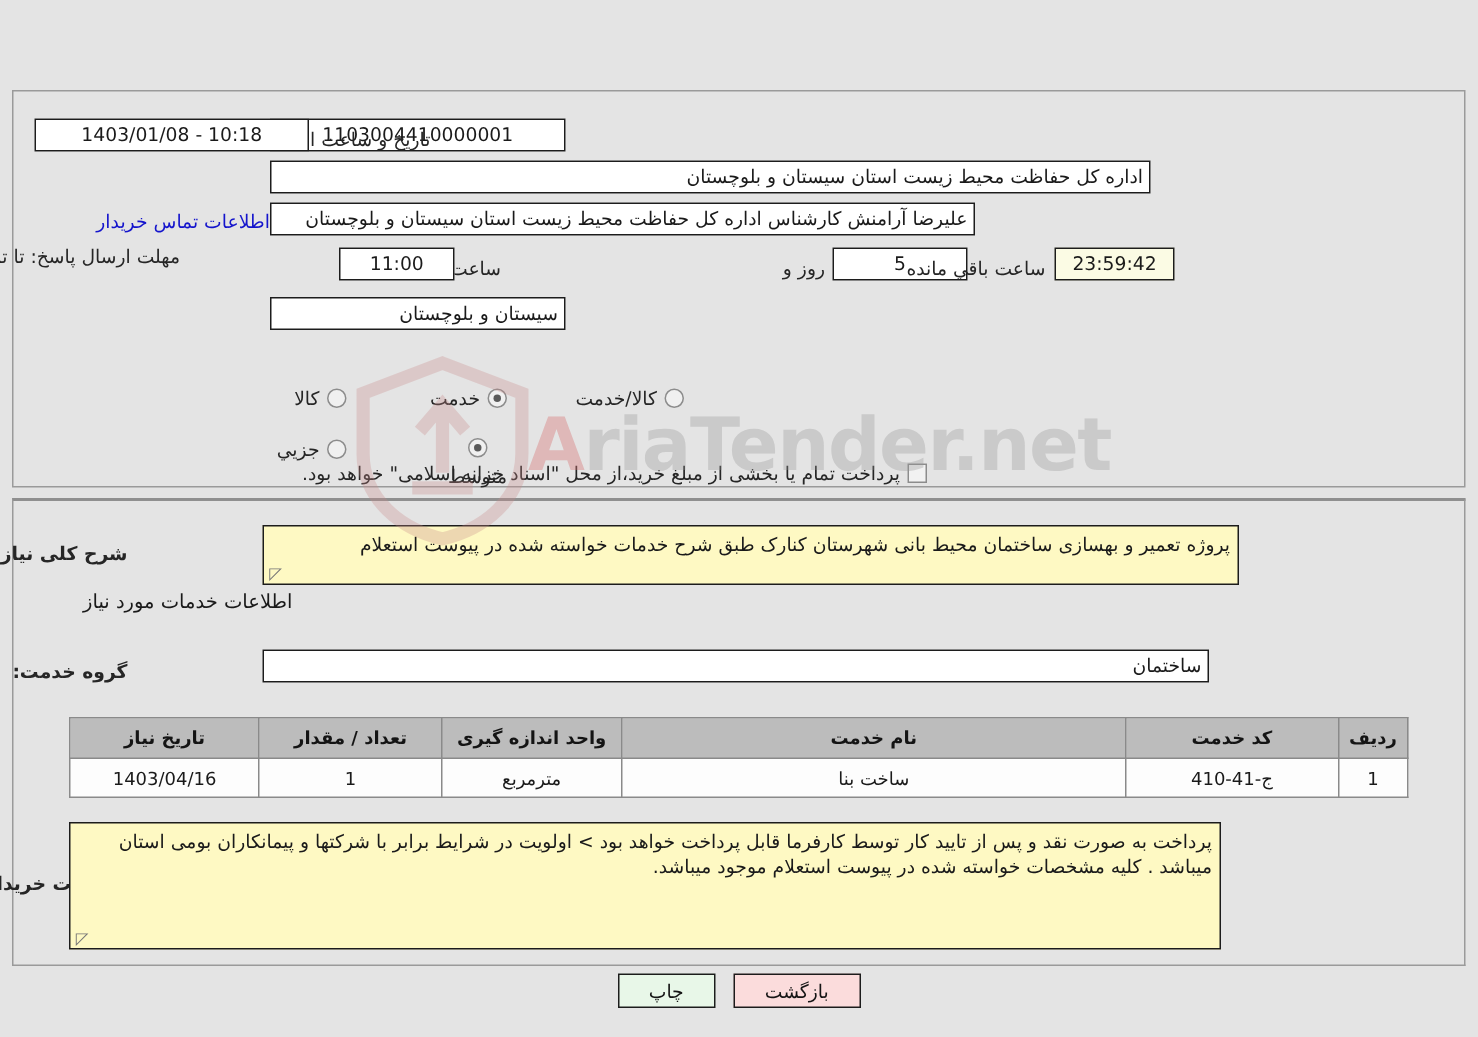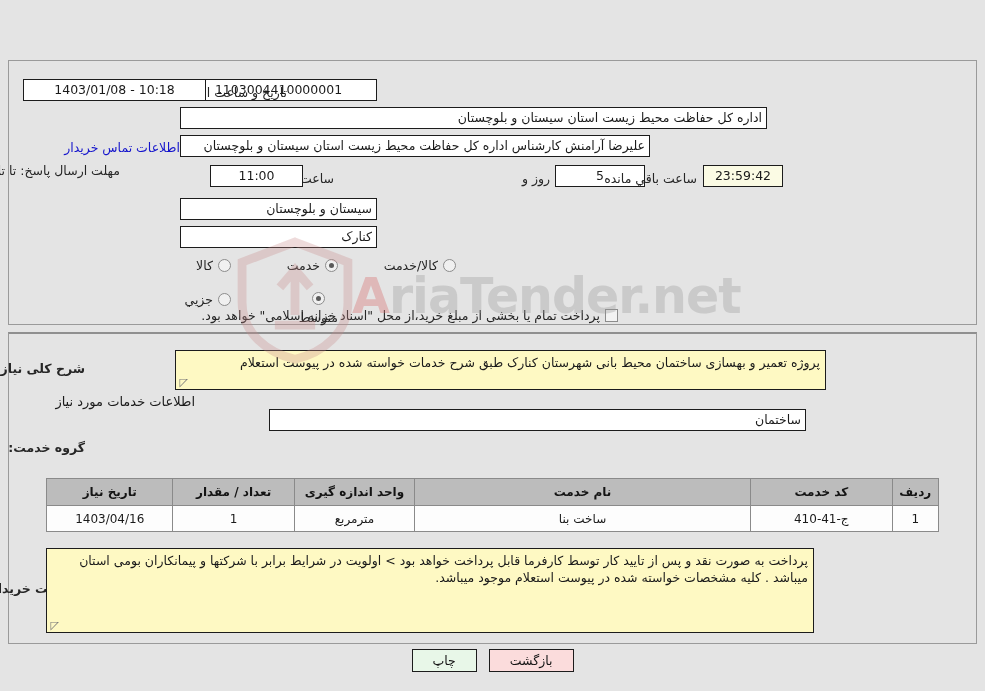--- a/index.html
+++ b/index.html
@@ -266,39 +266,38 @@
   <div style="position:absolute; right:805px; top:137px; z-index:4;">
     <a class="link">اطلاعات تماس خریدار</a>
   </div>
 
   <div style="position:absolute; right:865px; top:163px; width:110px; z-index:4;">
     <span class="lbl" style="display:block; line-height:16px;">مهلت ارسال پاسخ: تا تاریخ:</span>
   </div>
   <div class="row" style="right:651px; top:166px; z-index:4;">
     <span class="lbl">ساعت</span>
   </div>
-  <div class="fld center ltr" style="position:absolute; right:682px; top:165px; width:93px; z-index:4;">11:00</div>
+  <div class="fld center ltr" style="position:absolute; right:682px; top:165px; width:77px; z-index:4;">11:00</div>
   <div class="fld center ltr" style="position:absolute; right:340px; top:165px; width:90px; z-index:4;">5</div>
   <div class="row" style="right:435px; top:166px; z-index:4;">
     <span class="lbl">روز و</span>
   </div>
   <div class="fld center cream ltr" style="position:absolute; right:202px; top:165px; width:80px; z-index:4;">23:59:42</div>
   <div class="row" style="right:288px; top:166px; z-index:4;">
     <span class="lbl">ساعت باقي مانده</span>
   </div>
 
   <div class="row" style="right:874px; top:199px;">
     <span class="lbl">استان محل تحویل:</span>
   </div>
   <div class="fld right" style="position:absolute; right:608px; top:198px; width:197px; z-index:4;">سیستان و بلوچستان</div>
 
   <div class="row" style="right:874px; top:227px;">
     <span class="lbl">شهر محل تحویل:</span>
   </div>
-  <div class="fld right" style="position:absolute; right:608px; top:226px; width:197px; z-index:4;">کنارک</div>
 
   <div class="row" style="right:865px; top:256px;">
     <span class="lbl">طبقه بندی موضوعی:</span>
   </div>
   <div style="position:absolute; right:754px; top:258px; z-index:4;" class="opt">
     <span class="radio"></span>
     <span class="otxt">کالا</span>
   </div>
   <div style="position:absolute; right:647px; top:258px; z-index:4;" class="opt">
     <span class="radio on"></span>
@@ -333,21 +332,21 @@
   <div class="tarea" style="position:absolute; right:159px; top:350px; width:651px; height:40px; z-index:4;">
     <span>پروژه تعمیر و بهسازی ساختمان محیط بانی شهرستان کنارک طبق شرح خدمات خواسته شده در پیوست استعلام</span>
     <span class="grip">◸</span>
   </div>
 
   <div class="sec-head" style="right:790px; top:394px; z-index:4;">اطلاعات خدمات مورد نیاز</div>
 
   <div class="row" style="right:900px; top:435px; z-index:4;">
     <span class="lbl lbl-b">گروه خدمت:</span>
   </div>
-  <div class="fld right" style="position:absolute; right:179px; top:409px; width:537px; z-index:4;">ساختمان</div>
+  <div class="fld right" style="position:absolute; right:179px; top:433px; width:631px; z-index:4;">ساختمان</div>
 
   <table class="grid" style="right:46px; top:478px; width:893px; z-index:4;">
     <thead>
       <tr>
         <th style="width:38px;">ردیف</th>
         <th style="width:140px;">کد خدمت</th>
         <th style="width:355px;">نام خدمت</th>
         <th style="width:118px;">واحد اندازه گیری</th>
         <th style="width:120px;">تعداد / مقدار</th>
         <th style="width:122px;">تاریخ نیاز</th>

